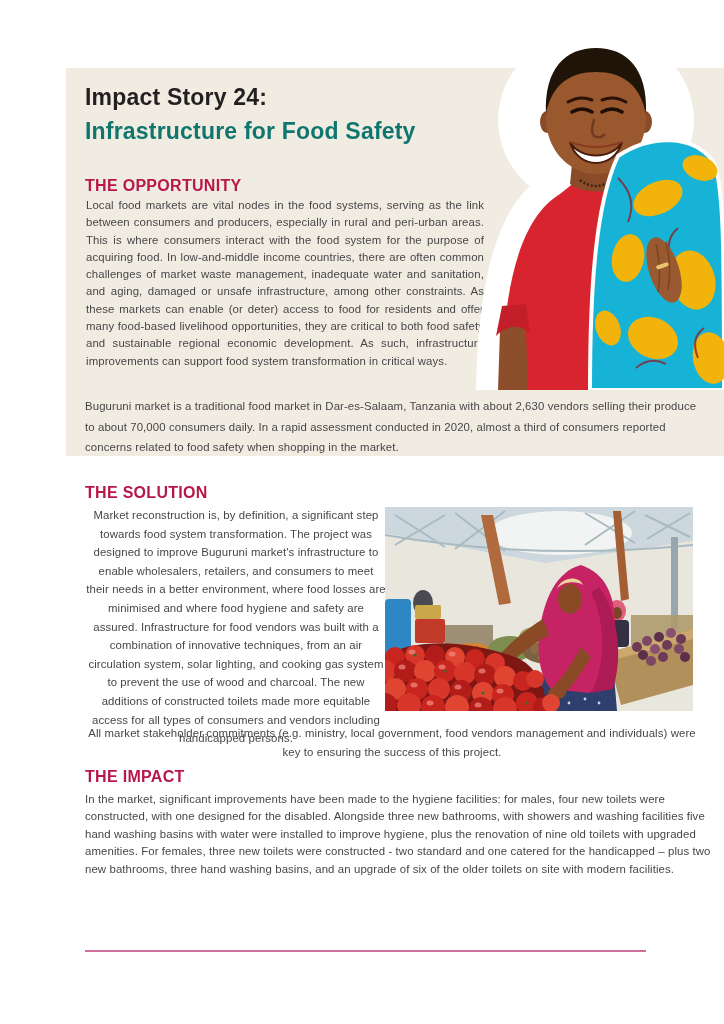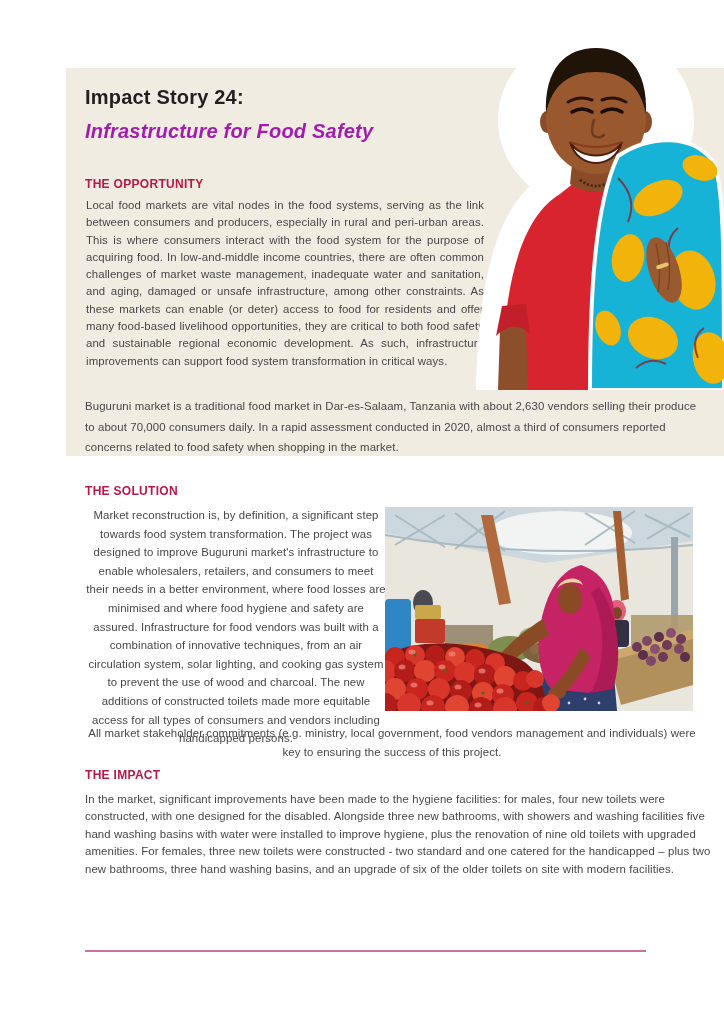--- a/index.html
+++ b/index.html
@@ -5,25 +5,25 @@
   html,body{margin:0;padding:0;background:#ffffff;}
   .page{
     position:relative;width:724px;height:1024px;background:#ffffff;
     font-family:"Liberation Sans",sans-serif;overflow:hidden;
   }
   .hero-panel{
     position:absolute;left:66px;top:68px;width:658px;height:388px;
     background:#f1ece2;
   }
   .title-block{position:absolute;left:85px;top:84px;margin:0;}
-  .title-line{display:block;font-size:20px;font-weight:700;line-height:27px;letter-spacing:.2px;}
+  .title-line{display:block;font-size:23px;font-weight:700;line-height:27px;letter-spacing:.2px;}
   .title-prefix{color:#231f20;margin-bottom:7px;}
-  .title-red{color:#a21caf;font-style:italic;}
+  .title-red{color:#0f766e;}
   .sec-heading{
-    position:absolute;margin:0;font-size:12px;font-weight:700;color:#b8174a;
+    position:absolute;margin:0;font-size:16px;font-weight:700;color:#b8174a;
     letter-spacing:.3px;
   }
   .h-opportunity{left:85px;top:177px;}
   .h-solution{left:85px;top:484px;}
   .h-impact{left:85px;top:768px;}
   .body-text{
     position:absolute;margin:0;font-size:11.4px;color:#474548;letter-spacing:.1px;
   }
   .p-opportunity{left:86px;top:197px;width:398px;line-height:17.3px;text-align:justify;}
   .p-market-note{left:85px;top:396px;width:622px;line-height:20.5px;}

